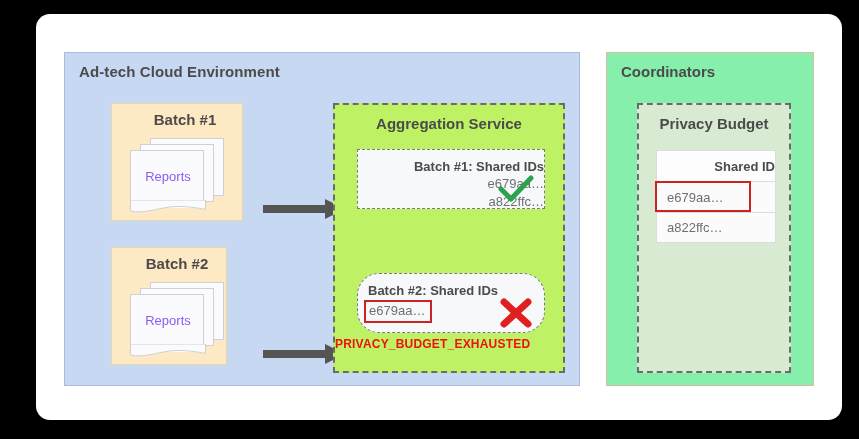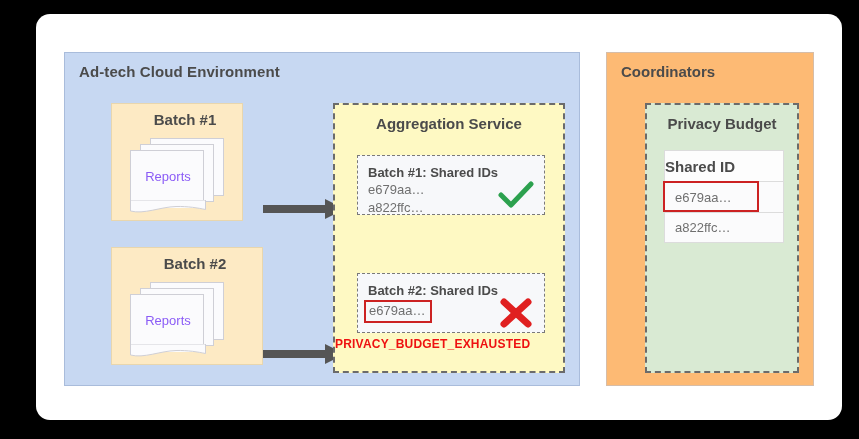--- a/index.html
+++ b/index.html
@@ -51,41 +51,41 @@
     color: #4b4b4b;
     letter-spacing: 0.1px;
   }
 
   
   #coordinators-panel {
     left: 570px;
     top: 38px;
     width: 208px;
     height: 334px;
-    background: #fdba74;
+    background: #86efac;
     border: 1px solid #d6bda8;
   }
   #coordinators-title {
     position: absolute;
     left: 14px;
     top: 10px;
     font-size: 15px;
     font-weight: bold;
     color: #4b4b4b;
   }
 
   
   .batch-box {
     position: absolute;
     background: #fdeac4;
     border: 1px solid #e8d6ae;
     box-sizing: border-box;
   }
   #batch1-box { left: 46px; top: 50px;  width: 132px; height: 118px; }
-  #batch2-box { left: 46px; top: 194px; width: 152px; height: 118px; }
+  #batch2-box { left: 46px; top: 194px; width: 116px; height: 118px; }
 
   .batch-box-title {
     position: absolute;
     left: 0;
     top: 7px;
     width: 100%;
     text-align: center;
     font-size: 15px;
     font-weight: bold;
     color: #4b4b4b;
@@ -139,21 +139,21 @@
   #arrow1 { left: 198px; top: 145px; }
   #arrow2 { left: 198px; top: 290px; }
 
   
   #aggregation-panel {
     position: absolute;
     left: 268px;
     top: 50px;
     width: 232px;
     height: 270px;
-    background: #fef9c3;
+    background: #bef264;
     border: 2px dashed #6b6b6b;
     box-sizing: border-box;
   }
   #aggregation-title {
     position: absolute;
     left: 0;
     top: 10px;
     width: 100%;
     text-align: center;
     font-size: 15px;
@@ -163,22 +163,22 @@
 
   .batch-card {
     position: absolute;
     left: 22px;
     width: 188px;
     background: #f7f8fa;
     border: 1px dashed #7a7a7a;
     box-sizing: border-box;
     padding: 8px 0 8px 10px;
   }
-  #batch1-card { top: 50px;  height: 60px; }
-  #batch2-card { top: 168px; height: 60px; }
+  #batch1-card { top: 44px;  height: 60px; text-align: right; }
+  #batch2-card { top: 168px; height: 60px; border-radius: 22px; }
 
   .card-heading {
     font-size: 13px;
     font-weight: bold;
     color: #4b4b4b;
     line-height: 17px;
   }
   .card-id {
     font-size: 13px;
     color: #6f6f6f;
@@ -210,21 +210,21 @@
     text-align: left;
     font-size: 12px;
     font-weight: bold;
     color: #ee1111;
     letter-spacing: 0.2px;
   }
 
   
   #privacy-panel {
     position: absolute;
-    left: 38px;
+    left: 30px;
     top: 50px;
     width: 154px;
     height: 270px;
     background: #d9ead3;
     border: 2px dashed #6b6b6b;
     box-sizing: border-box;
   }
   #privacy-title {
     position: absolute;
     left: 0;
@@ -246,22 +246,22 @@
     box-sizing: border-box;
     height: 31px;
     border: 1px solid #dcdcdc;
     border-bottom: none;
     background: #fbfbfc;
     display: flex;
     align-items: center;
   }
   .budget-row:last-child { border-bottom: 1px solid #dcdcdc; }
   .budget-header {
-    justify-content: flex-start;
-    font-size: 15px;
+    justify-content: flex-end;
+    font-size: 13px;
     font-weight: bold;
     color: #4b4b4b;
     background: #fdfdfd;
   }
   .budget-cell {
     padding-left: 10px;
     font-size: 13px;
     color: #6f6f6f;
   }
   .budget-row.highlight {

